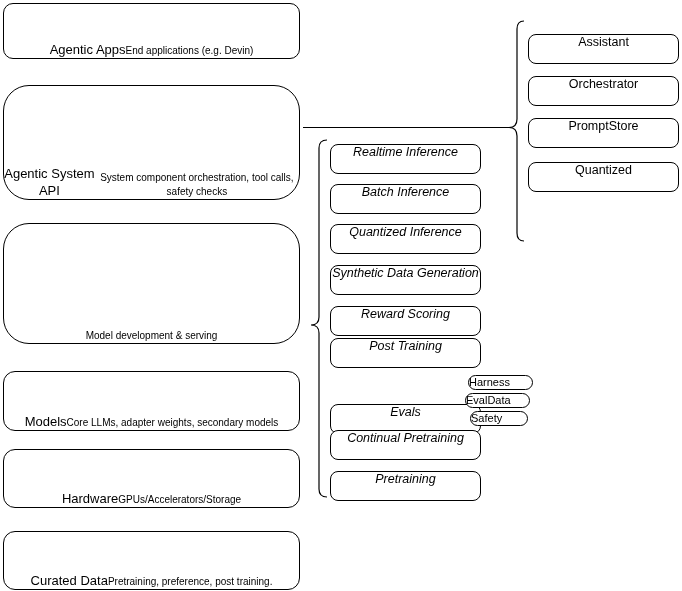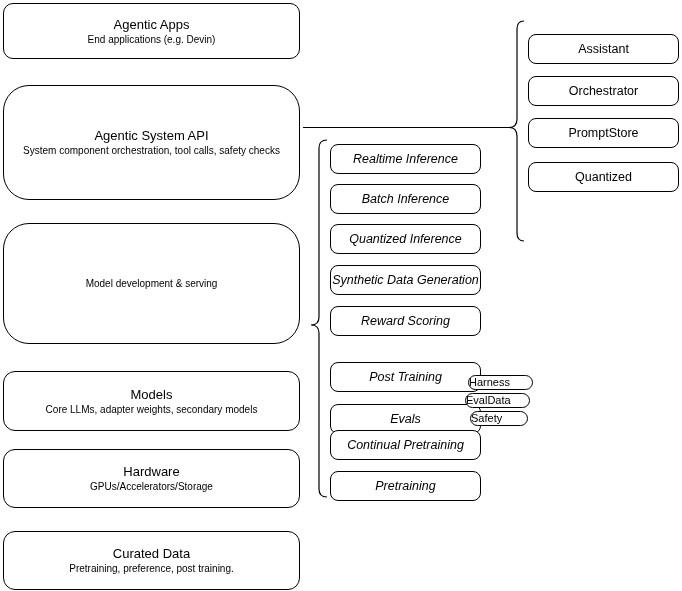--- a/index.html
+++ b/index.html
@@ -4,29 +4,29 @@
 <style>
   html,body{margin:0;padding:0;background:#ffffff;}
   .canvas{
     position:relative;width:682px;height:591px;background:#ffffff;
     font-family:"Liberation Sans",sans-serif;color:#000;overflow:hidden;
   }
   .wires{position:absolute;left:0;top:0;z-index:0;}
   .node{
     position:absolute;left:3px;width:297px;box-sizing:border-box;
     border:1px solid #000;background:#fff;border-radius:12px;
-    display:flex;flex-direction:column;align-items:center;justify-content:center;
+    display:flex;flex-direction:row;align-items:flex-end;justify-content:center;
     text-align:center;z-index:1;
   }
   .node .t{font-size:13px;line-height:17px;}
   .node .s{font-size:10px;line-height:14px;}
   .item,.comp{
     position:absolute;width:151px;height:30px;box-sizing:border-box;
     border:1px solid #000;background:#fff;border-radius:8px;
-    display:flex;align-items:center;justify-content:center;
+    display:flex;justify-content:center;
     font-size:12.5px;white-space:nowrap;z-index:1;
   }
   .item{left:330px;font-style:italic;}
   .comp{left:528px;}
   .pill{
     position:absolute;box-sizing:border-box;height:15px;
     border:1px solid #000;background:#fff;border-radius:999px;
     display:flex;align-items:center;justify-content:flex-start;
     font-size:11px;line-height:11px;white-space:nowrap;z-index:2;
   }
@@ -79,21 +79,21 @@
   </div>
   <div class="item" style="top:224px">
     <span>Quantized Inference</span>
   </div>
   <div class="item" style="top:265px">
     <span>Synthetic Data Generation</span>
   </div>
   <div class="item" style="top:306px">
     <span>Reward Scoring</span>
   </div>
-  <div class="item" style="top:362px">
+  <div class="item" style="top:338px">
     <span>Post Training</span>
   </div>
   <div class="item" style="top:404px">
     <span>Evals</span>
   </div>
   <div class="item" style="top:430px">
     <span>Continual Pretraining</span>
   </div>
   <div class="item" style="top:471px">
     <span>Pretraining</span>

